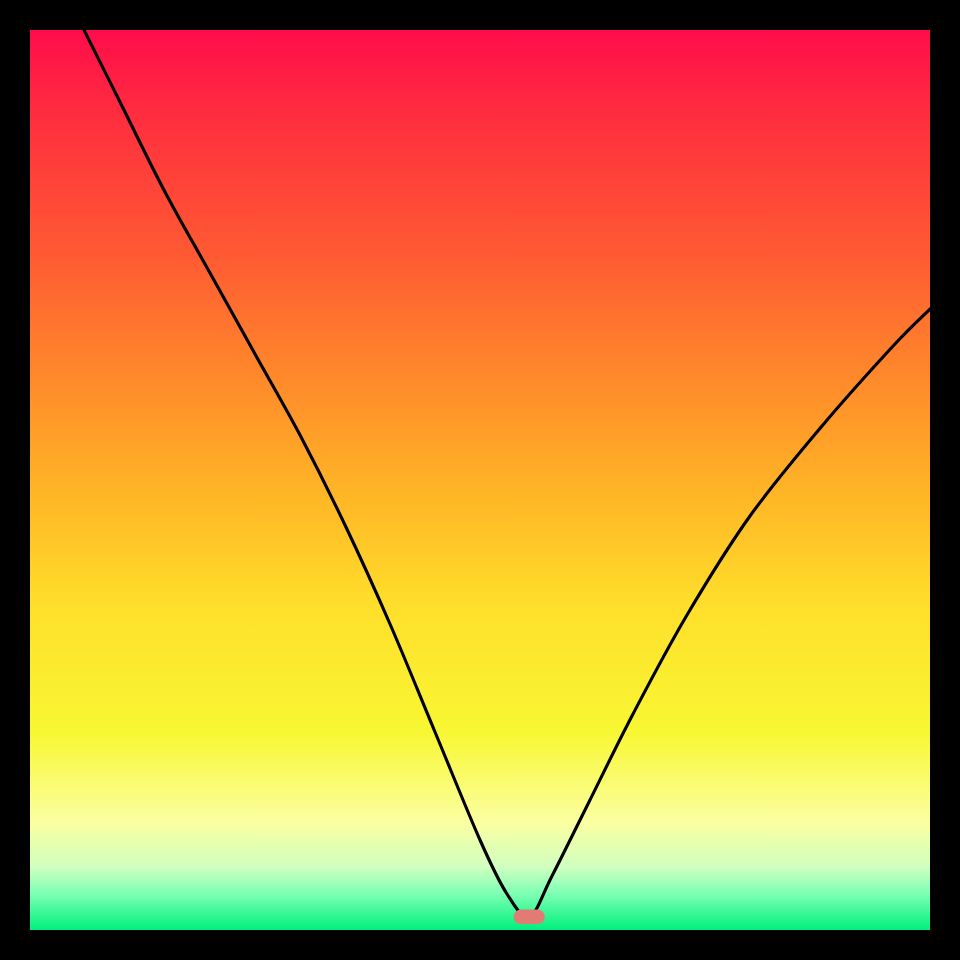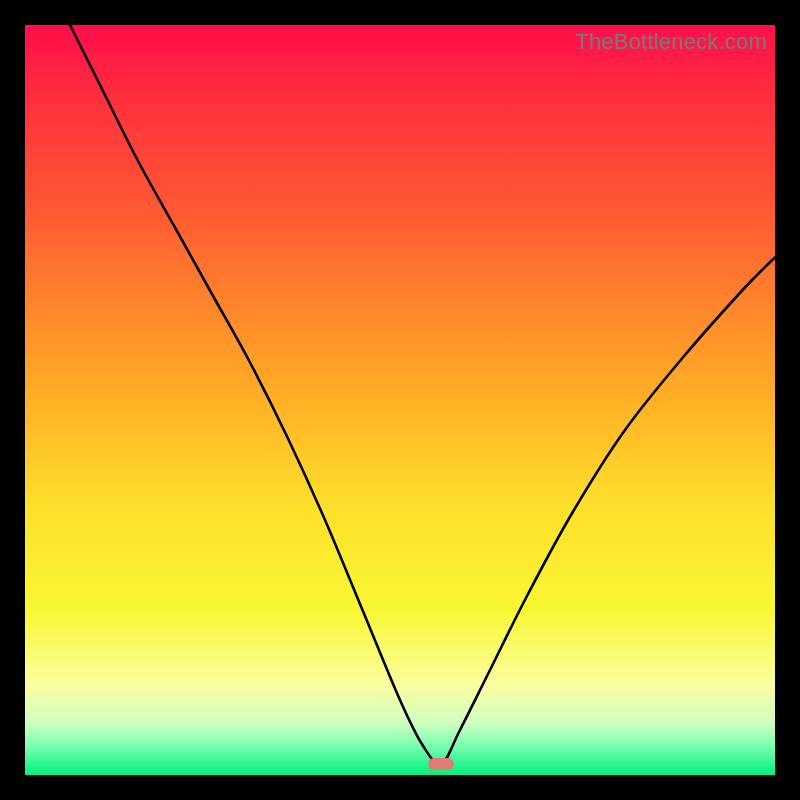--- a/index.html
+++ b/index.html
@@ -63,21 +63,20 @@
     background: #e27b74;
     transform: translate(-50%, -50%);
   }
 </style>
 </head>
 <body>
 
 <div class="frame">
   <div class="plot">
 
-    <div class="watermark">TheBottleneck.com</div>
 
     <svg class="curve" viewBox="0 0 750 750" preserveAspectRatio="none">
       <path d="M 45.00 0.00 C 50.00 10.00, 63.75 37.50, 75.00 60.00 C 86.25 82.50, 100.00 111.25, 112.50 135.00 C 125.00 158.75, 137.50 180.00, 150.00 202.50 C 162.50 225.00, 175.00 247.50, 187.50 270.00 C 200.00 292.50, 212.50 313.75, 225.00 337.50 C 237.50 361.25, 250.00 386.25, 262.50 412.50 C 275.00 438.75, 287.50 466.25, 300.00 495.00 C 312.50 523.75, 325.00 555.00, 337.50 585.00 C 350.00 615.00, 365.00 652.50, 375.00 675.00 C 385.00 697.50, 390.63 709.38, 397.50 720.00 C 404.38 730.63, 410.00 741.25, 416.25 738.75 C 422.50 736.25, 426.87 720.63, 435.00 705.00 C 443.12 689.38, 453.75 667.50, 465.00 645.00 C 476.25 622.50, 488.75 596.25, 502.50 570.00 C 516.25 543.75, 531.25 515.00, 547.50 487.50 C 563.75 460.00, 581.25 431.25, 600.00 405.00 C 618.75 378.75, 640.00 353.75, 660.00 330.00 C 680.00 306.25, 705.00 278.75, 720.00 262.50 C 735.00 246.25, 745.00 237.50, 750.00 232.50" fill="none" stroke="#000" stroke-width="2.6" stroke-linecap="round" stroke-linejoin="round"></path>
     </svg>
 
     <div class="marker" style="left: 416.25px; top: 738.75px; background: rgb(226, 123, 116);"></div>
   </div>
 </div>
 
 </body></html>

